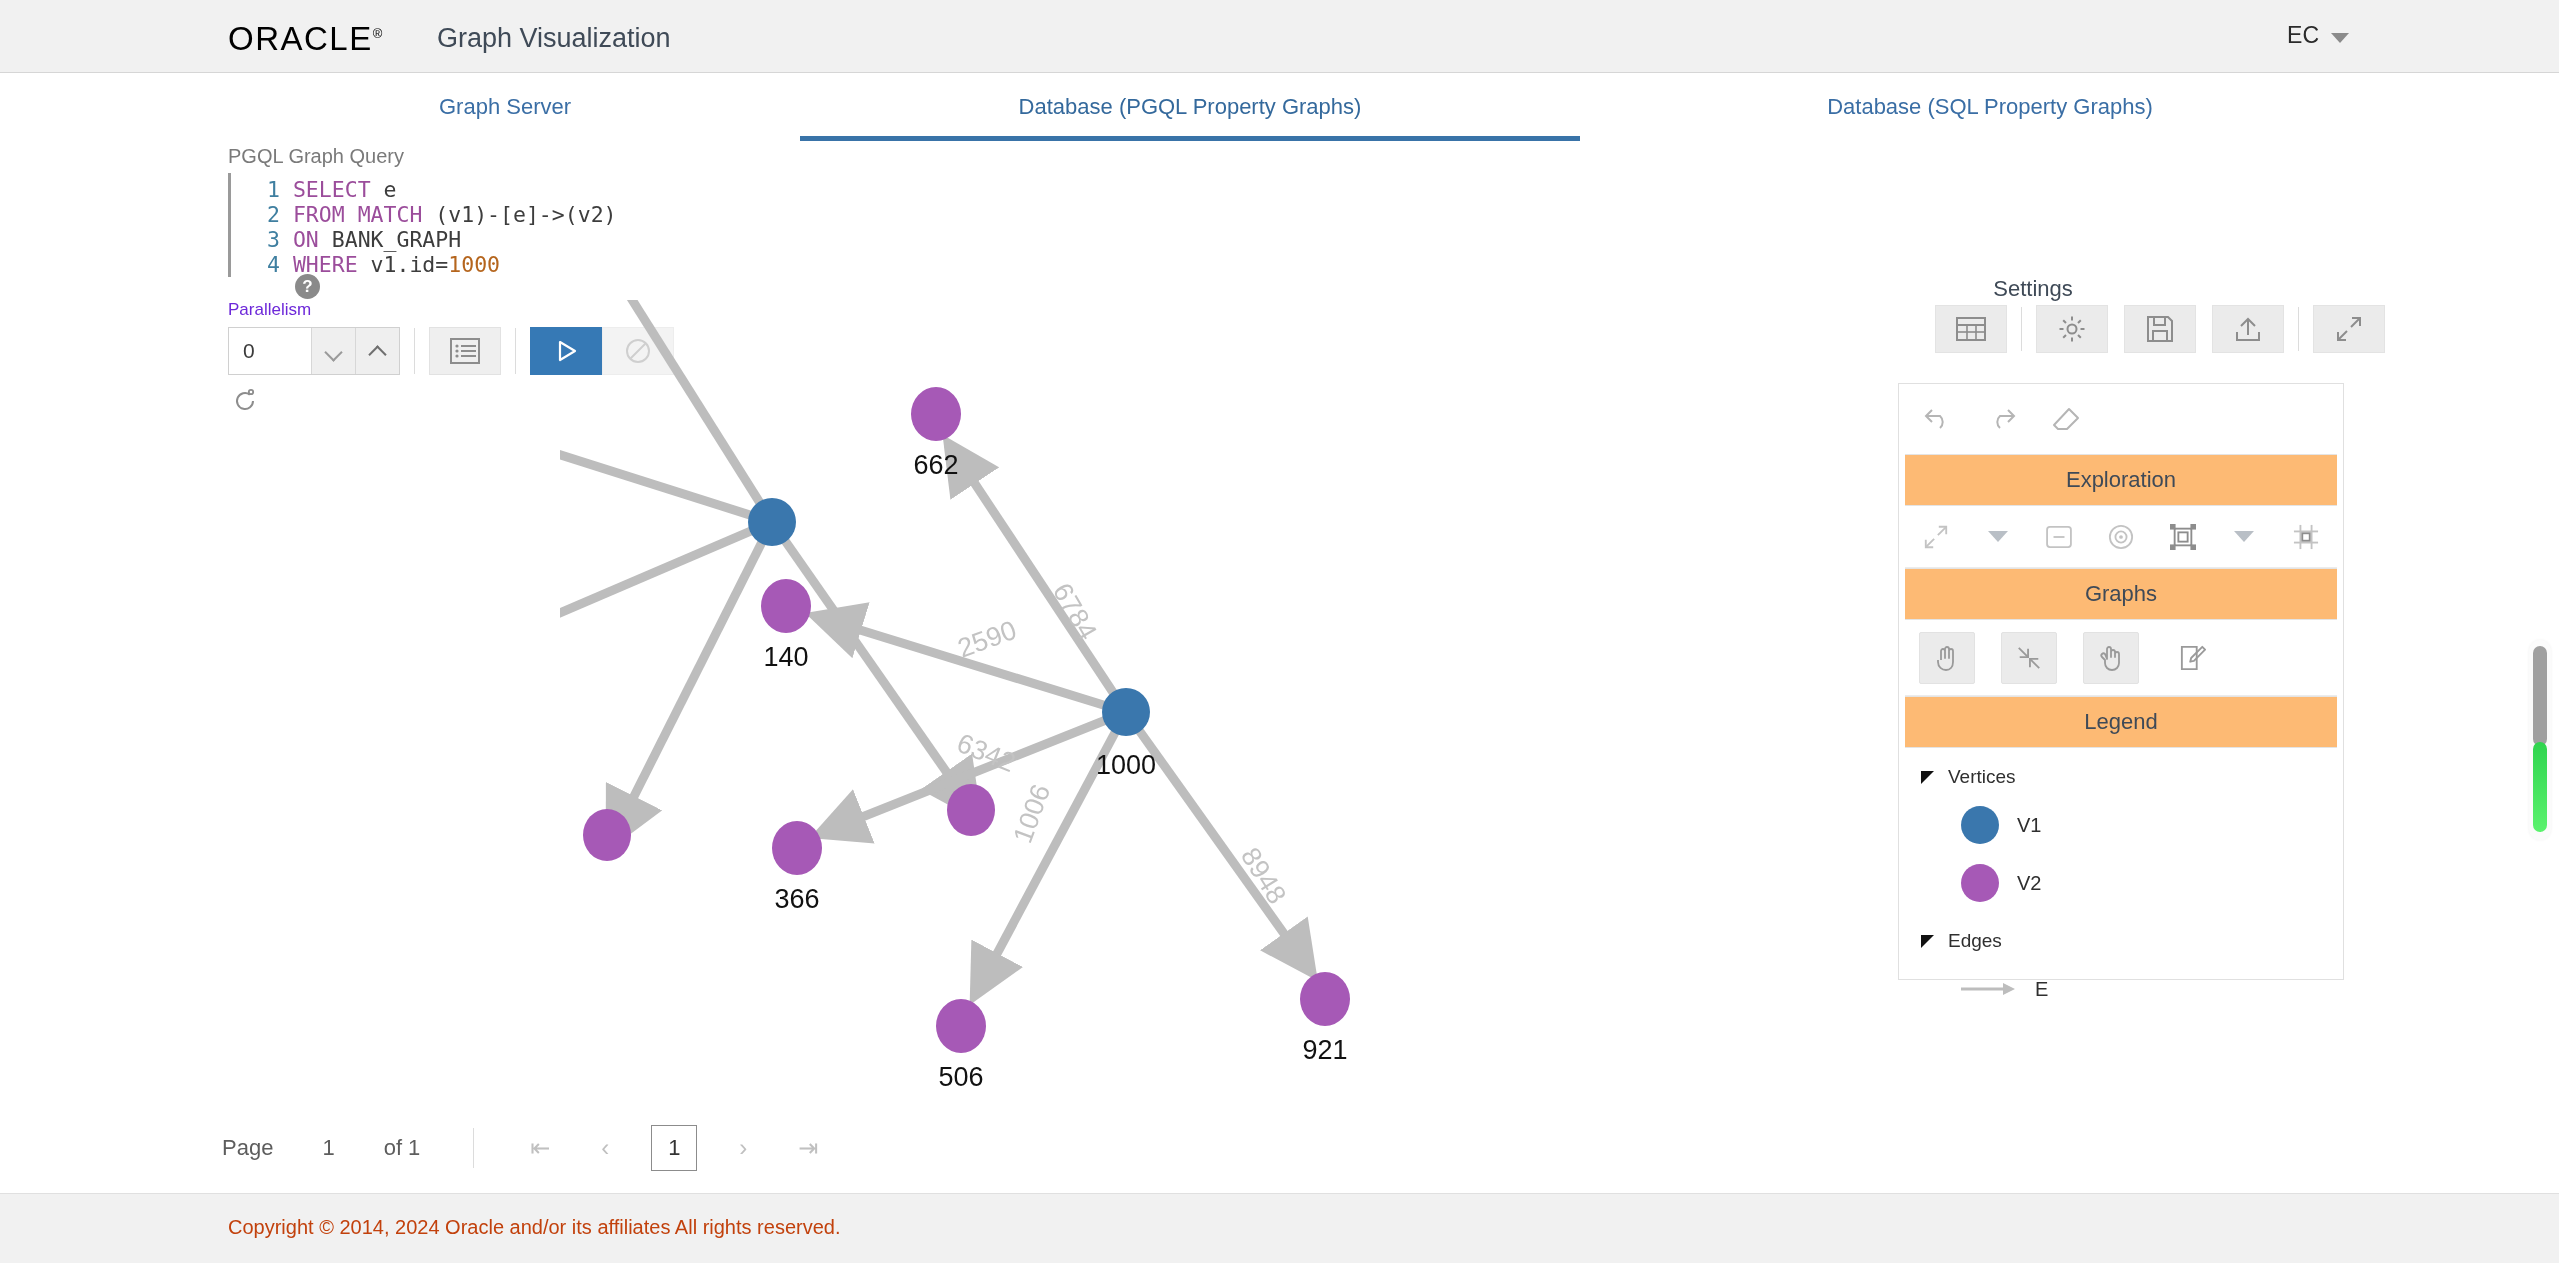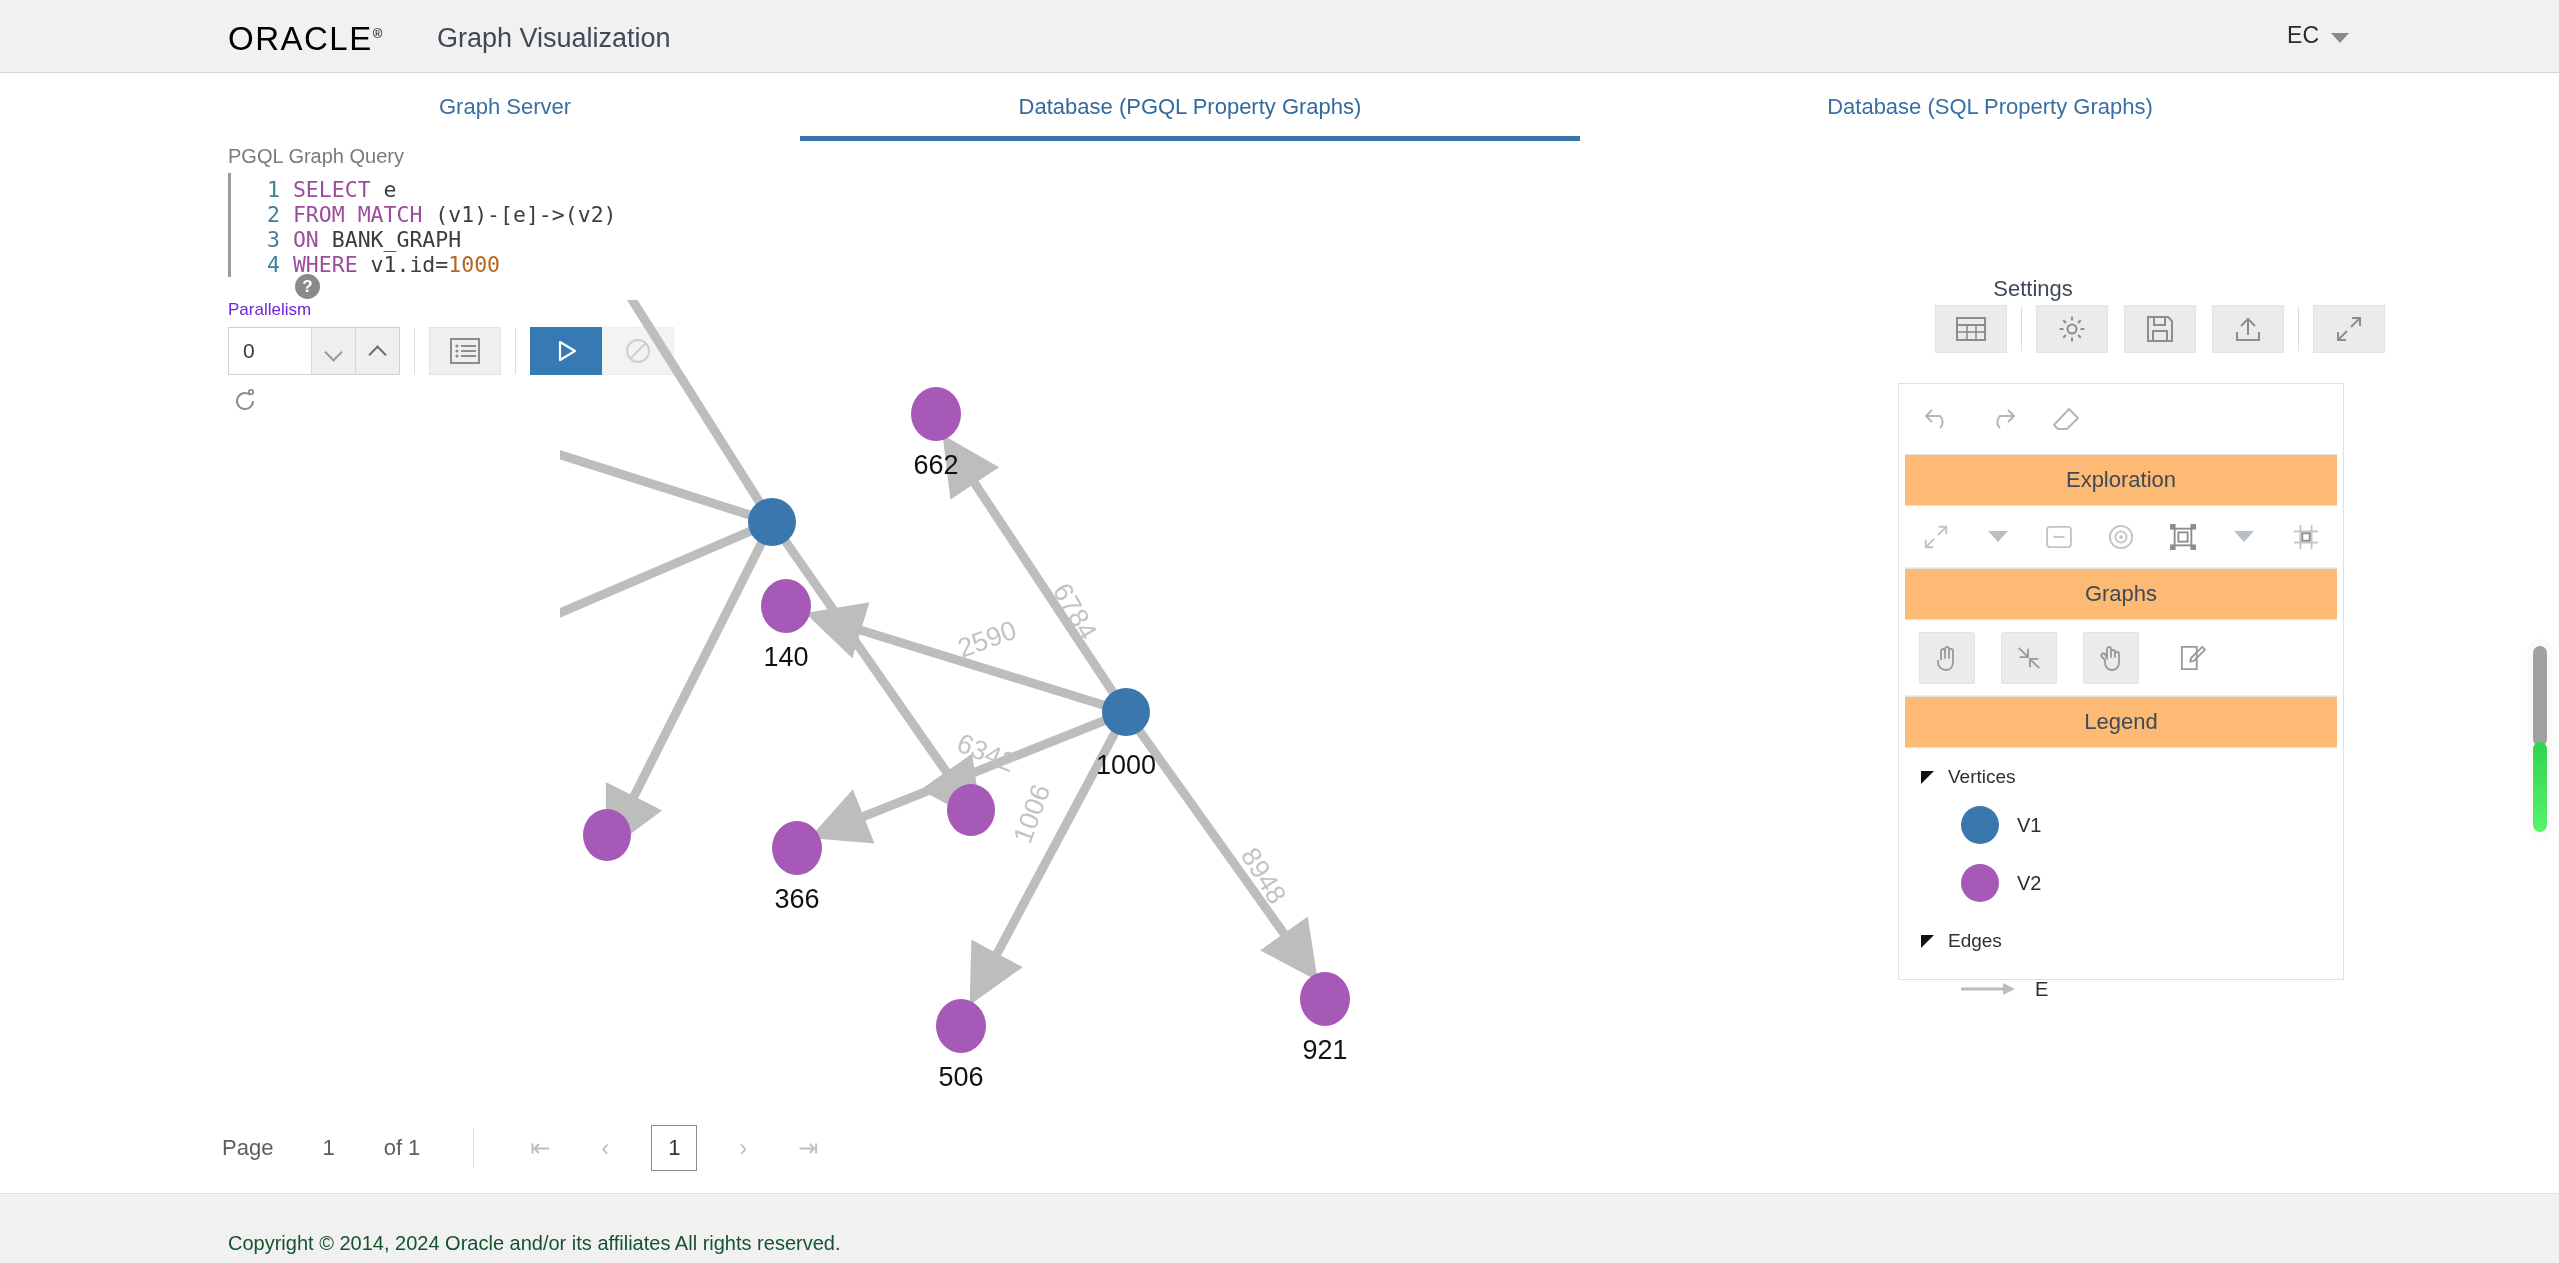--- a/index.html
+++ b/index.html
@@ -167,21 +167,21 @@
     font-size: 22px; color: #333; margin: 0 6px; cursor: pointer;
   }
 
   
   .footer {
     position: absolute; left: 0; bottom: 0; width: 2559px; height: 70px;
     background: #f1f1f1; border-top: 1px solid #e0e0e0;
   }
   .footer-text {
     position: absolute; left: 228px; top: 22px;
-    font-size: 20px; color: #14532d; margin-top: 16px;
+    font-size: 20px; color: #c2410c;
   }
 
   
   .settings-title {
     position: absolute; left: 2033px; top: 276px;
     font-size: 22px; color: #3f4a57; transform: translateX(-50%);
   }
   .settings-row {
     position: absolute; left: 1935px; top: 305px;
     display: flex; align-items: center;

